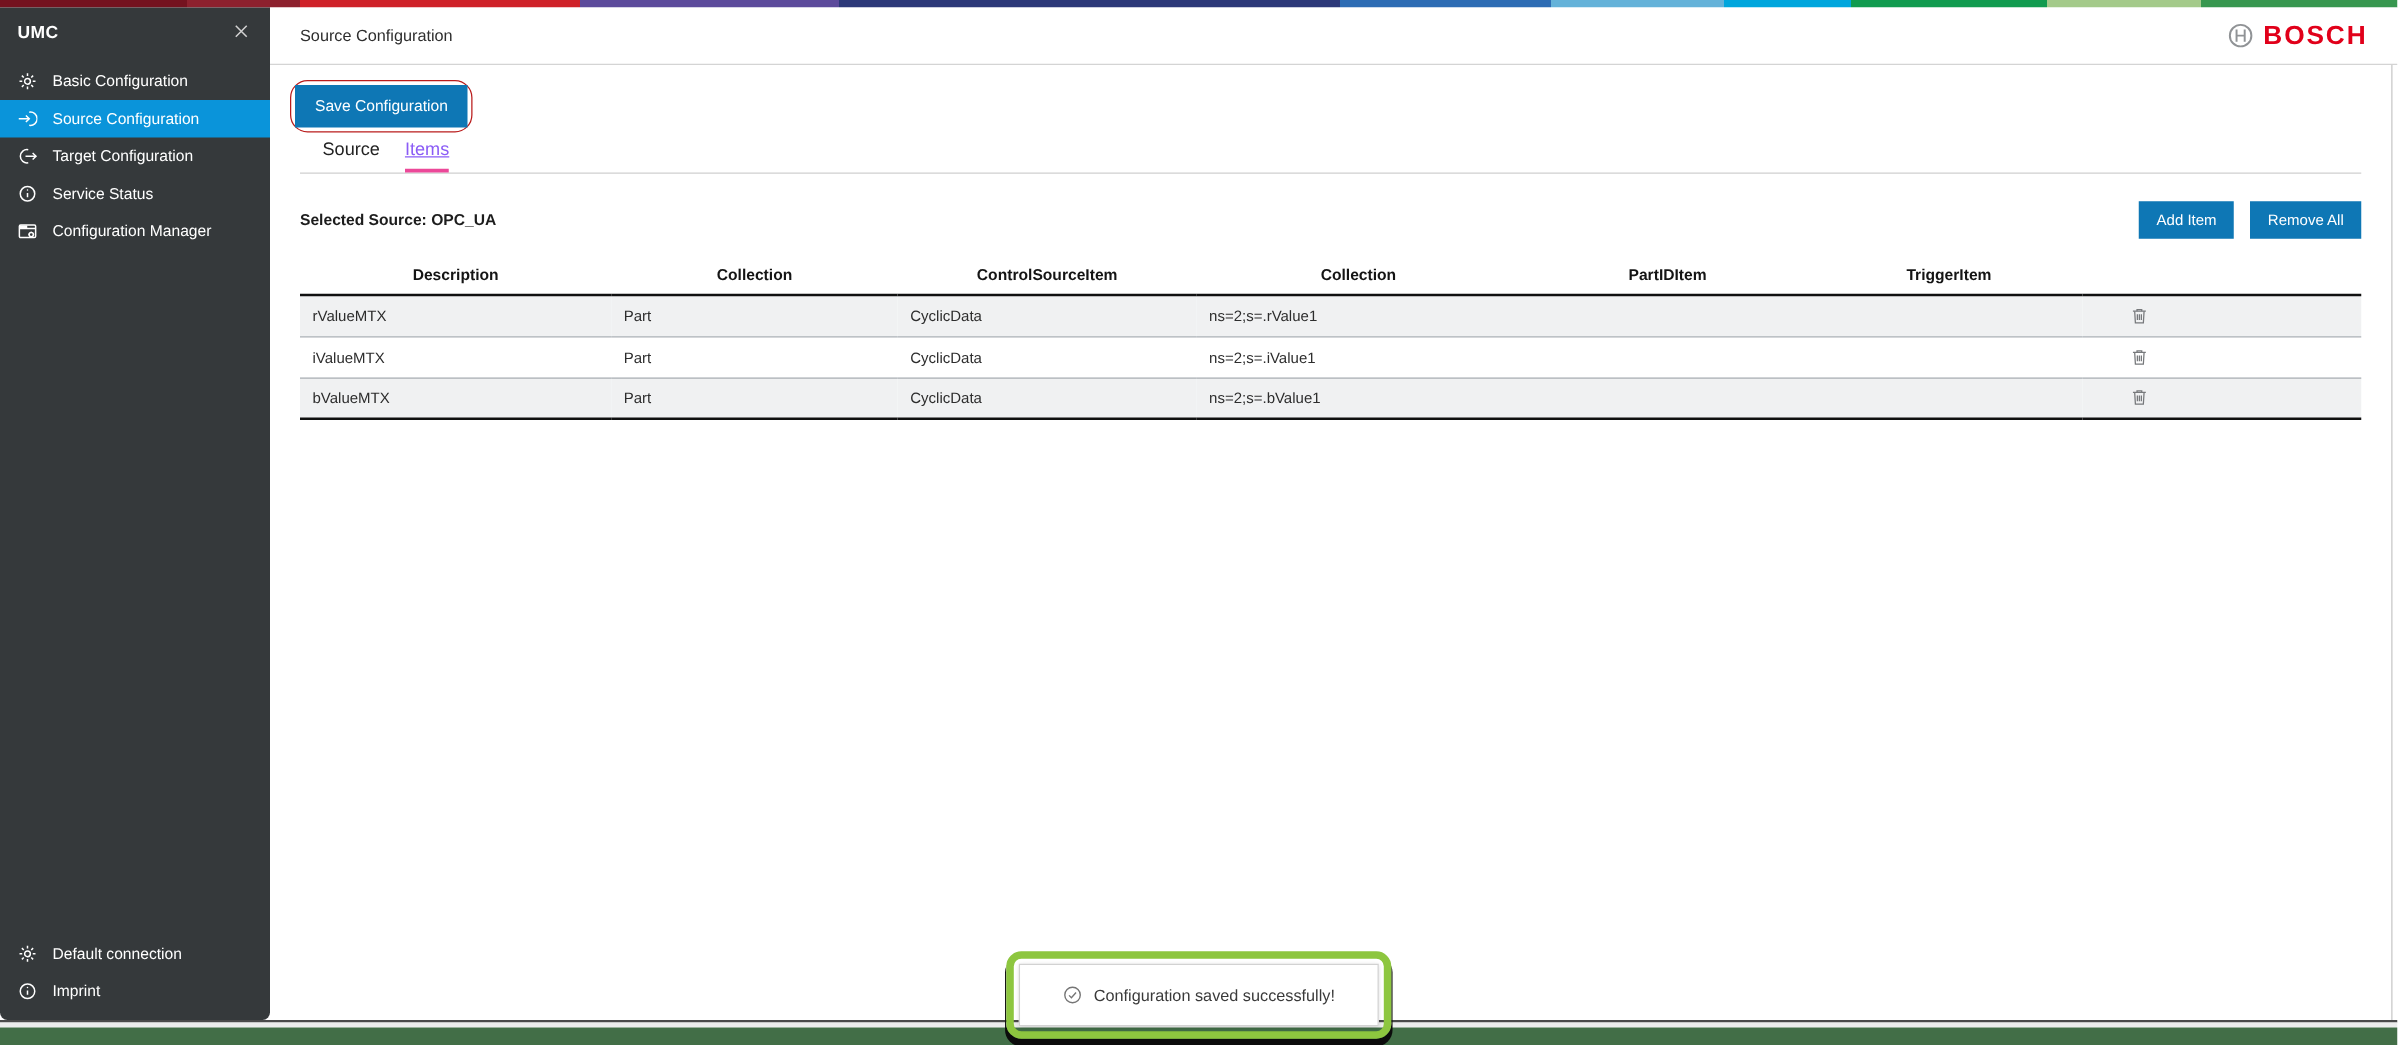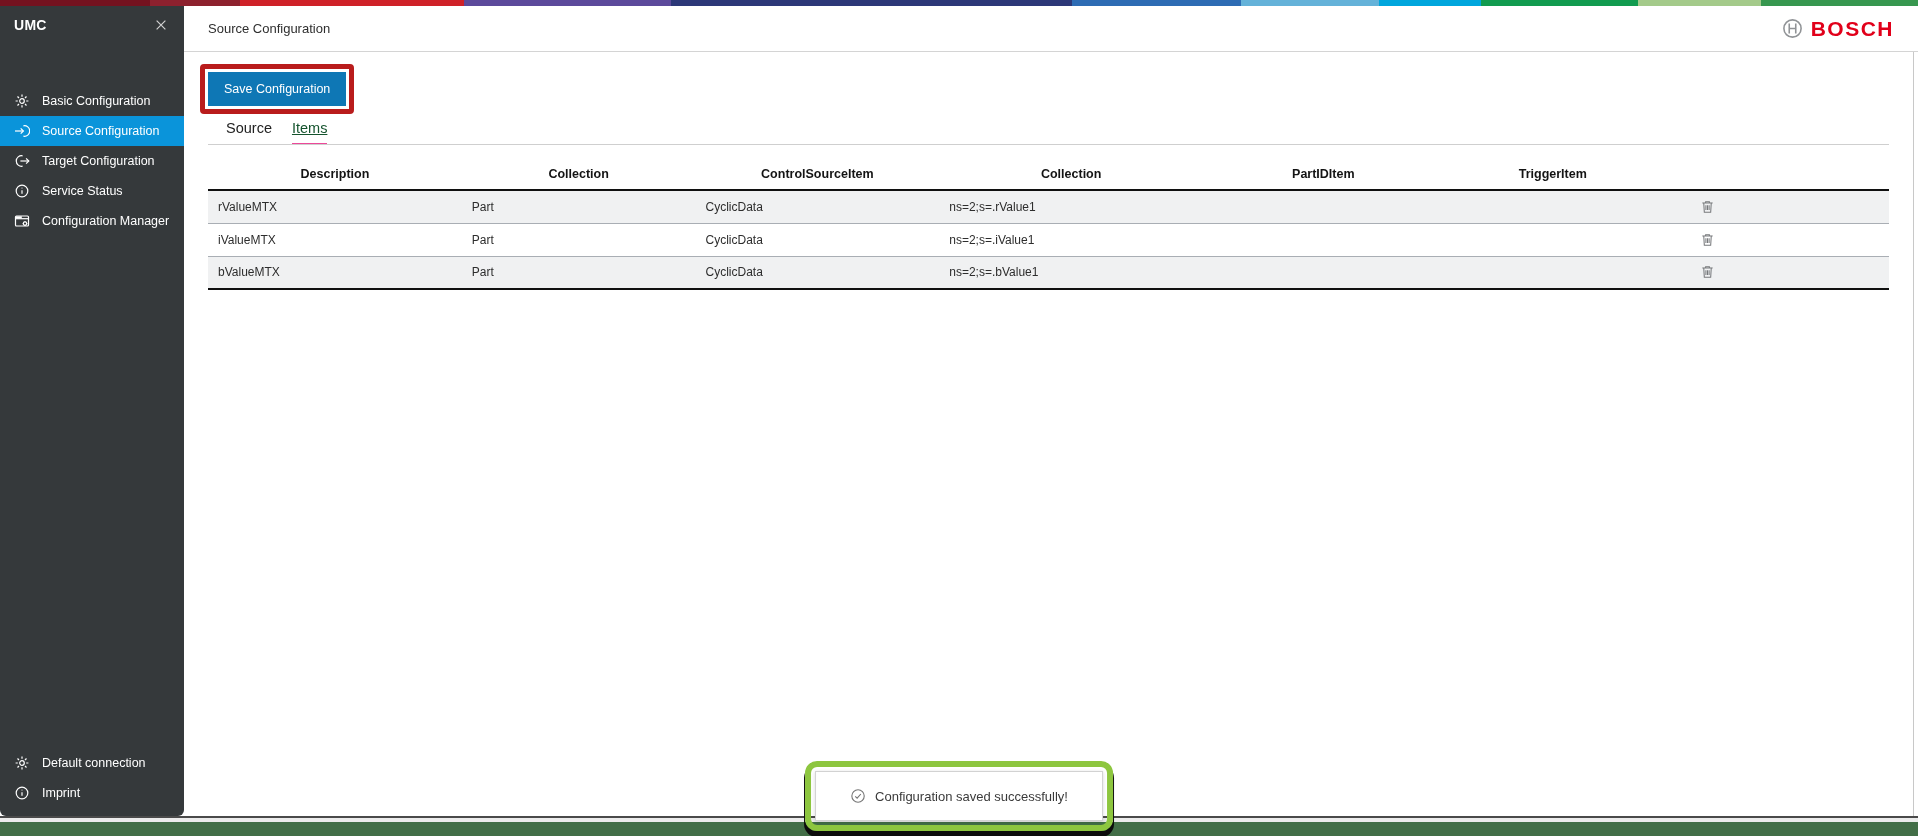--- a/index.html
+++ b/index.html
@@ -20,22 +20,22 @@
       #00a6dd 71.9%, #00a6dd 77.2%,
       #119b4f 77.2%, #119b4f 85.4%,
       #a4ca8a 85.4%, #a4ca8a 91.8%,
       #37974f 91.8%, #37974f 100%);
   }
 
   .page { flex:1; display:flex; min-height:0; border-bottom:2px solid #4a4a4a; }
 
   
   .sidebar {
-    width:184px; background:#35393b; color:#fff; display:flex; flex-direction:column;
-    border-radius:0 0 6px 6px; flex-shrink:0;gap:36px;
+    width:216px; background:#35393b; color:#fff; display:flex; flex-direction:column;
+    border-radius:0 0 6px 6px; flex-shrink:0;
   }
   .sidebar-header { display:flex; align-items:center; justify-content:space-between; padding:10px 14px 6px 14px; }
   .sidebar-title { font-size:14px; font-weight:bold; letter-spacing:0.3px; }
   .close-btn { cursor:pointer; display:flex; align-items:center; padding:2px; }
   .nav { margin-top:10px; display:flex; flex-direction:column;justify-content:space-between; }
   .nav-item {
     display:flex; align-items:center; gap:12px; padding:7px 14px;
     font-size:12.5px; font-weight:500; cursor:pointer; white-space:nowrap;
   }
   .nav-item.active { background:#0a94da; }
@@ -48,32 +48,32 @@
     height:46px; display:flex; align-items:center; justify-content:space-between;
     padding:0 24px; border-bottom:1px solid #d4d4d4;
   }
   .page-title { font-size:13px; color:#2e2e2e; }
   .brand { display:flex; align-items:center; gap:8px; }
   .brand-text { color:#e1001a; font-weight:bold; font-size:21px; letter-spacing:1.5px; }
 
   .main-body { flex:1; padding:12px 24px 0 24px; border-right:1px solid #c8c8c8; margin-right:4px; position:relative; }
 
   .annotation {
-    display:inline-block; border:5px solid #b91c1c; border-radius:4px; padding:3px; margin-left:-8px;
+    display:inline-block; border:1px solid #b91c1c; border-radius:14px; padding:3px; margin-left:-8px;
     background:transparent;
   }
   .btn {
     background:#0e77b5; color:#fff; border:none; font-family:inherit; font-size:12.5px;
     padding:10px 16px; cursor:pointer; white-space:nowrap;
   }
   .btn.small { padding:8px 14px; font-size:12px; }
 
   .tabs { display:flex; gap:20px; padding-left:18px; margin-top:6px; }
   .tab { font-size:14.5px; color:#222; padding-bottom:7px; cursor:pointer; }
-  .tab.active { color:#14532d; border-bottom:1px solid #ec4899;text-decoration:underline; }
+  .tab.active { color:#8b5cf6; border-bottom:3px solid #ec4899;text-decoration:underline; }
   .tabs-divider { border:none; border-top:1px solid #cfcfcf; margin:0 0 0 0; }
 
   .source-row { display:flex; align-items:center; justify-content:space-between; margin-top:22px; }
   .selected-source { font-size:12.5px; font-weight:bold; color:#1d1d1d; }
   .action-btns { display:flex; gap:13px; }
 
   
   table { width:100%; border-collapse:collapse; margin-top:14px; border-bottom:2px solid #101010; }
   thead th {
     text-align:center; font-size:12.5px; color:#141414; font-weight:bold;
@@ -217,20 +217,27 @@
       <div class="annotation">
         <button class="btn">Save Configuration</button>
       </div>
 
       <div class="tabs">
         <span class="tab">Source</span>
         <span class="tab active">Items</span>
       </div>
       <hr class="tabs-divider">
 
+      <div class="source-row">
+        <span class="selected-source">Selected Source: OPC_UA</span>
+        <span class="action-btns">
+          <button class="btn small">Add Item</button>
+          <button class="btn small">Remove All</button>
+        </span>
+      </div>
 
       <table>
         <colgroup>
           <col style="width:15.1%">
             <col style="width:13.9%">
             <col style="width:14.5%">
           <col style="width:15.7%">
             <col style="width:14.3%">
             <col style="width:13.0%">
             <col>

